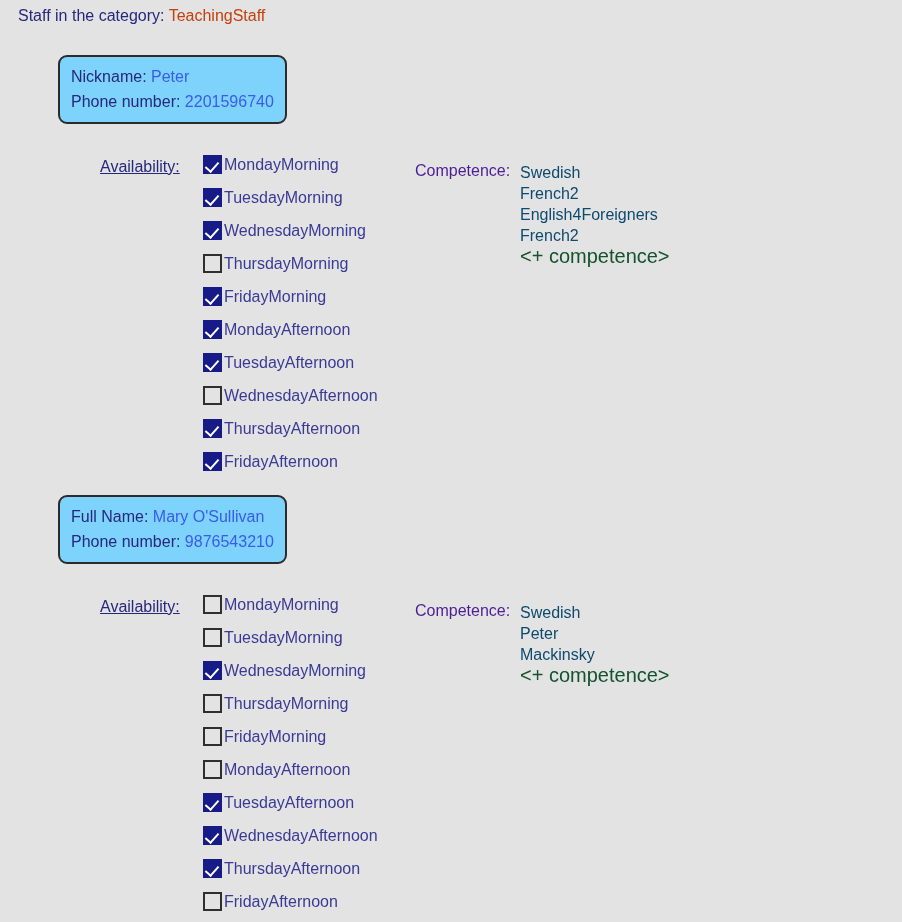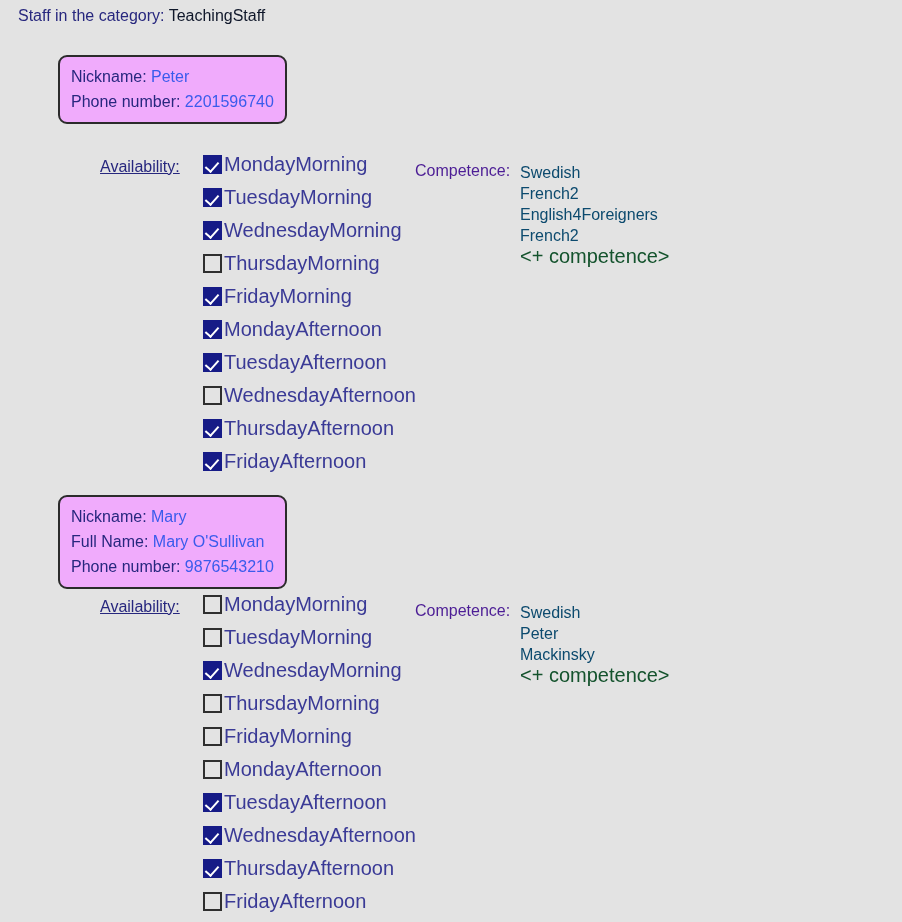--- a/index.html
+++ b/index.html
@@ -22,36 +22,36 @@
     position: absolute;
     left: 18px;
     top: 7px;
     font-size: 16px;
     white-space: nowrap;
   }
   .hdr-label {
     color: #27277e;
   }
   .hdr-value {
-    color: #0f172a;
+    color: #c2410c;
   }
 
   
   .staff-block {
     position: absolute;
     left: 0;
     width: 902px;
   }
 
   
   .info-card {
     position: absolute;
     left: 58px;
     box-sizing: border-box;
-    background: #f0abfc;
+    background: #7dd3fc;
     border: 2px solid #2b2b2b;
     border-radius: 9px;
     padding: 7px 11px 8px 11px;
     white-space: nowrap;
   }
   .card-row {
     font-size: 16px;
     line-height: 25px;
     white-space: nowrap;
   }
@@ -104,21 +104,21 @@
     left: 3px;
     top: 2px;
     width: 6px;
     height: 11px;
     border: solid #ffffff;
     border-width: 0 2.6px 2.6px 0;
     transform: rotate(42deg);
   }
   .avail-name {
     color: #3a3a96;
-    font-size: 20px;
+    font-size: 16px;
     line-height: 21px;
     margin-left: 2px;
   }
 
   
   .competence-label {
     position: absolute;
     left: 415px;
     color: #4c1d95;
     font-size: 16px;
@@ -202,21 +202,20 @@
       <div class="competence-list" style="top: 107px;">
         <div class="comp-item">Swedish</div>
         <div class="comp-item">French2</div>
         <div class="comp-item">English4Foreigners</div>
         <div class="comp-item">French2</div>
         <div class="comp-add">&lt;+ competence&gt;</div>
       </div>
     </div>
     <div class="staff-block" style="top: 495px;">
       <div class="info-card" style="top: 0px;">
-        <div class="card-row"><span class="card-label">Nickname: </span><span class="card-value">Mary</span></div>
         <div class="card-row"><span class="card-label">Full Name: </span><span class="card-value">Mary O'Sullivan</span></div>
         <div class="card-row"><span class="card-label">Phone number: </span><span class="card-value">9876543210</span></div>
       </div>
       <div class="availability-label" style="top: 103px;">Availability:</div>
       <div class="availability-list" style="top: 99px;">
         <div class="avail-row">
           <span class="cbox unchecked"></span>
           <span class="avail-name">MondayMorning</span>
         </div>
         <div class="avail-row">

